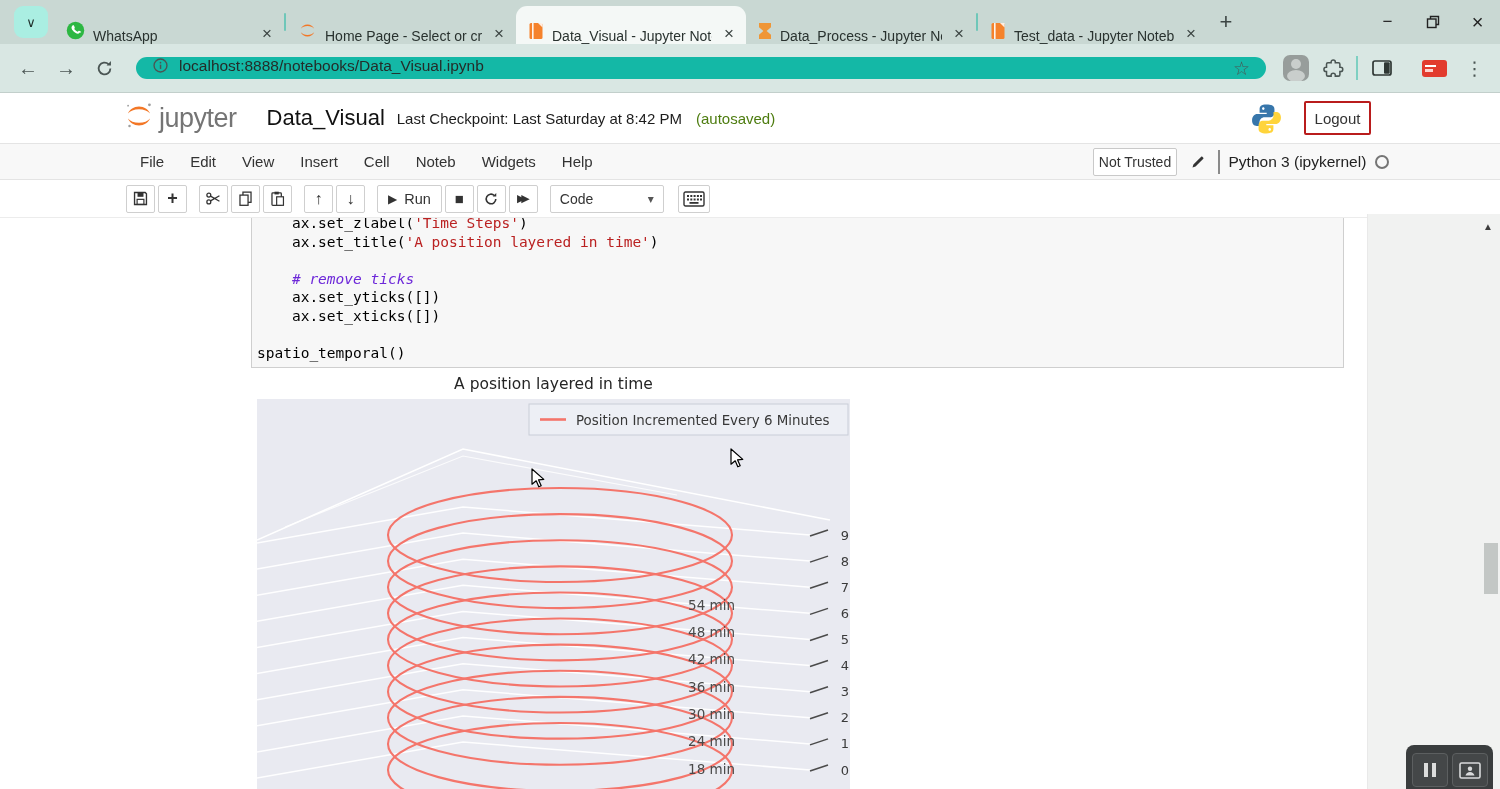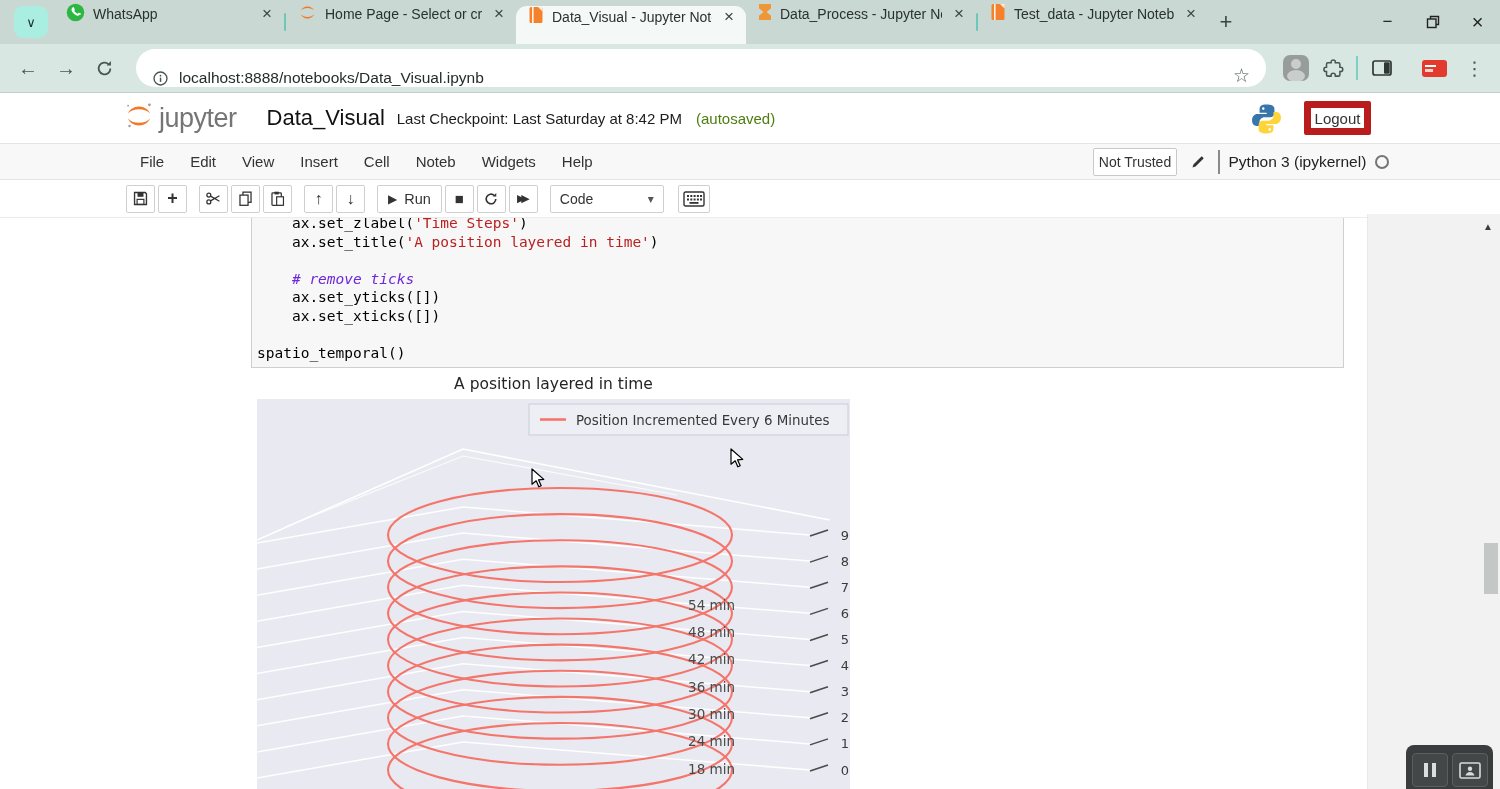--- a/index.html
+++ b/index.html
@@ -4,38 +4,38 @@
 <style>
   * { box-sizing: border-box; margin: 0; padding: 0; }
   html,body { width:1500px; height:789px; }
   body { position:relative; overflow:hidden; background:#fff; font-family:"Liberation Sans",sans-serif; }
 
   
   .tabbar { height:44px; background:#c9d8d3; display:flex; align-items:center; }
   .tab-chevron-btn { width:34px; height:32px; margin-left:14px; margin-right:6px; border:none;
     background:#aaeee2; border-radius:9px; font-size:13px; color:#20302c; display:flex;
     align-items:center; justify-content:center; cursor:default; }
-  .tab { width:230px; height:44px; display:flex; align-items:center; gap:8px; padding:0 8px 16px 12px; }
+  .tab { width:230px; height:44px; display:flex; align-items:flex-end; gap:8px; padding:0 8px 0 12px; }
   .tab.active { height:38px; align-self:flex-end; background:#f4f8f6; border-radius:11px 11px 0 0; }
   .tab-title { flex:1; font-size:14px; color:#29322f; white-space:nowrap; overflow:hidden; }
   .tab-close { font-size:17px; color:#3c4543; width:18px; text-align:center; }
   .tab-sep { width:2px; height:18px; background:#6fc7b9; border-radius:1px; }
   .newtab-btn { width:36px; height:36px; border:none; background:transparent; font-size:22px; color:#3c4543; }
   .win-controls { margin-left:auto; display:flex; height:44px; }
   .win-btn { width:45px; height:44px; display:flex; align-items:center; justify-content:center;
     font-size:17px; color:#222; background:transparent; border:none; }
 
   
   .navbar { height:49px; background:#d9e7e3; display:flex; align-items:center; padding:0 12px;
     border-bottom:1px solid #c2cfcb; }
   .nav-btn { width:32px; height:32px; border:none; background:transparent; font-size:20px;
     color:#4a5553; display:flex; align-items:center; justify-content:center; }
   .nav-btn + .nav-btn { margin-left:6px; }
-  .url-pill { width:1130px; height:38px; margin-left:16px; background:#ffffff; border-radius:19px;
-    display:flex; align-items:flex-end; padding:0 16px; }
+  .url-pill { width:1130px; height:22px; margin-left:16px; background:#14b8a6; border-radius:19px;
+    display:flex; align-items:flex-start; padding:0 16px; }
   .url-text { font-size:15.5px; color:#242c29; margin-left:10px; }
   .star-icon { margin-left:auto; font-size:19px; color:#4a5553; }
   .avatar-icon { width:26px; height:26px; margin-left:17px; border-radius:7px; background:#979d9b;
     position:relative; overflow:hidden; }
   .avatar-icon::before { content:""; position:absolute; left:8px; top:4px; width:10px; height:10px;
     border-radius:50%; background:#c9cecc; }
   .avatar-icon::after { content:""; position:absolute; left:4px; top:15px; width:18px; height:12px;
     border-radius:50%; background:#c9cecc; }
   .nav-icon-btn { border:none; background:transparent; margin-left:14px; display:flex; align-items:center; }
   .nav-sep { width:2px; height:24px; background:#7ed0c2; margin-left:12px; }
@@ -45,21 +45,21 @@
   .dots-btn { margin-left:18px; font-size:19px; color:#4a5553; border:none; background:transparent; }
 
   
   .jheader { height:50px; background:#fff; display:flex; align-items:center; padding-left:124px; position:relative; }
   .jlogo-text { font-size:27px; color:#757575; margin-left:5px; letter-spacing:-0.5px; }
   .nb-title { font-size:22px; color:#111; margin-left:30px; }
   .checkpoint { font-size:15px; color:#1c1c1c; margin-left:12px; }
   .autosaved { font-size:15px; color:#4d7c0f; margin-left:14px; }
   .python-logo { position:absolute; left:1250px; top:9px; }
   .logout-btn { position:absolute; left:1304px; top:8px; width:67px; height:34px; background:#fff;
-    border:7px solid #b91c1c; border-radius:2px; font-size:15px; color:#333; }
+    border:2px solid #b91c1c; border-radius:2px; font-size:15px; color:#333; }
 
   
   .menubar { height:37px; background:#f8f8f8; border-top:1px solid #e4e4e4; border-bottom:1px solid #e4e4e4;
     display:flex; align-items:center; padding-left:127px; position:relative; }
   .menu-item { font-size:15px; color:#333; padding:0 13px; }
   .menu-right { position:absolute; left:1093px; top:0; height:100%; display:flex; align-items:center; }
   .not-trusted { width:84px; height:28px; background:#fff; border:1px solid #c9c9c9; border-radius:2px;
     font-size:14px; color:#333; }
   .pencil-wrap { margin-left:12px; display:flex; }
   .menu-vsep { width:1.5px; height:24px; background:#8a8a8a; margin-left:11px; }

